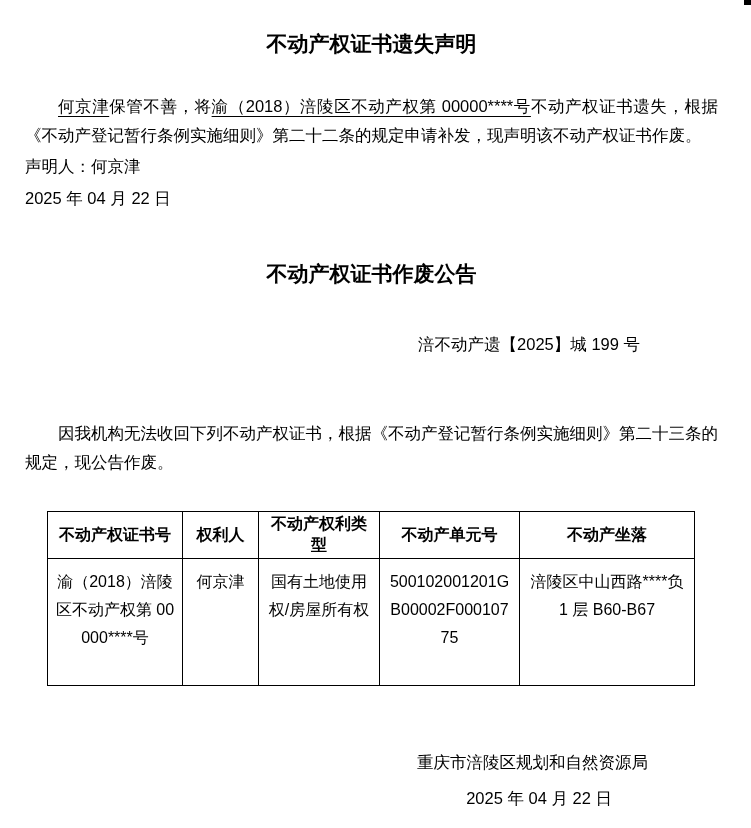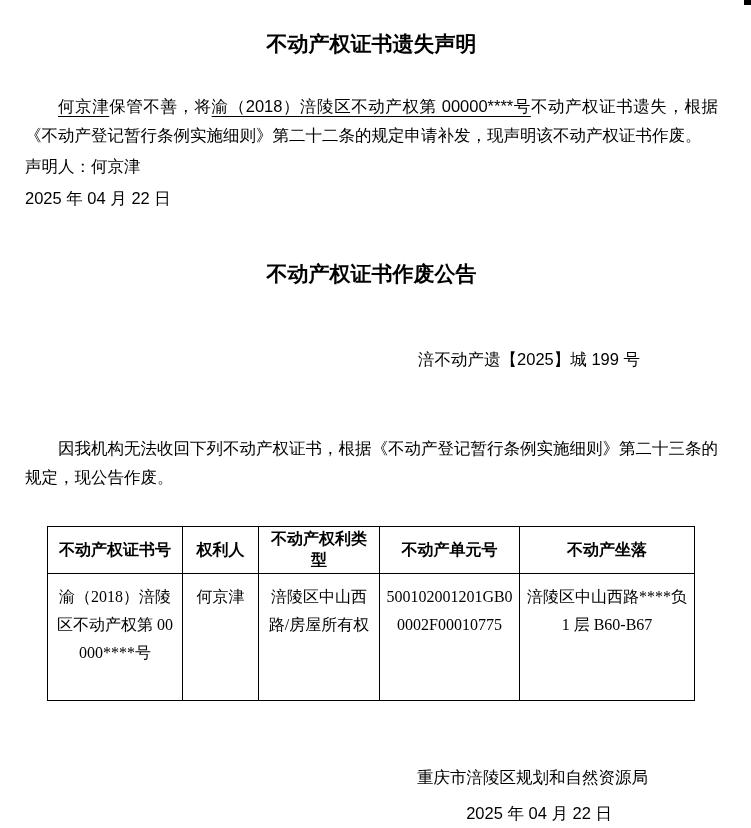--- a/index.html
+++ b/index.html
@@ -55,30 +55,29 @@
     text-align: left;
   }
   .declarant { padding-right: 88px; margin-top: 2px; }
   .sig-date  { padding-right: 71px; margin-top: 3px; }
   .title2 { margin-top: 47px; }
   .doc-no {
     font-size: 16.5px;
     line-height: 29px;
     text-align: right;
     padding-right: 78px;
-    margin-top: 57px;
+    margin-top: 42px;
   }
   .para2 { margin-top: 60px; }
   table.cert-table {
     border-collapse: collapse;
     table-layout: fixed;
     width: 647px;
     margin: 34px 12px 0 22px;
     font-size: 16px;
-    font-family: Liberation Serif, serif;
   }
   .cert-table th, .cert-table td {
     border: 1px solid #000;
     text-align: center;
     padding: 0 6px;
     word-break: break-all;
   }
   .cert-table th {
     height: 46px;
     font-weight: bold;
@@ -135,21 +134,21 @@
         <th>权利人</th>
         <th>不动产权利类型</th>
         <th>不动产单元号</th>
         <th>不动产坐落</th>
       </tr>
     </thead>
     <tbody>
       <tr>
         <td>渝（2018）涪陵区不动产权第 00000****号</td>
         <td>何京津</td>
-        <td>涪陵区中山西路/房屋所有权</td>
+        <td>国有土地使用权/房屋所有权</td>
         <td>500102001201GB00002F00010775</td>
         <td>涪陵区中山西路****负 1 层 B60-B67</td>
       </tr>
     </tbody>
   </table>
 
   <div class="issuer-line issuer">重庆市涪陵区规划和自然资源局</div>
 
   <div class="issuer-line issue-date">2025 年 04 月 22 日</div>
 

